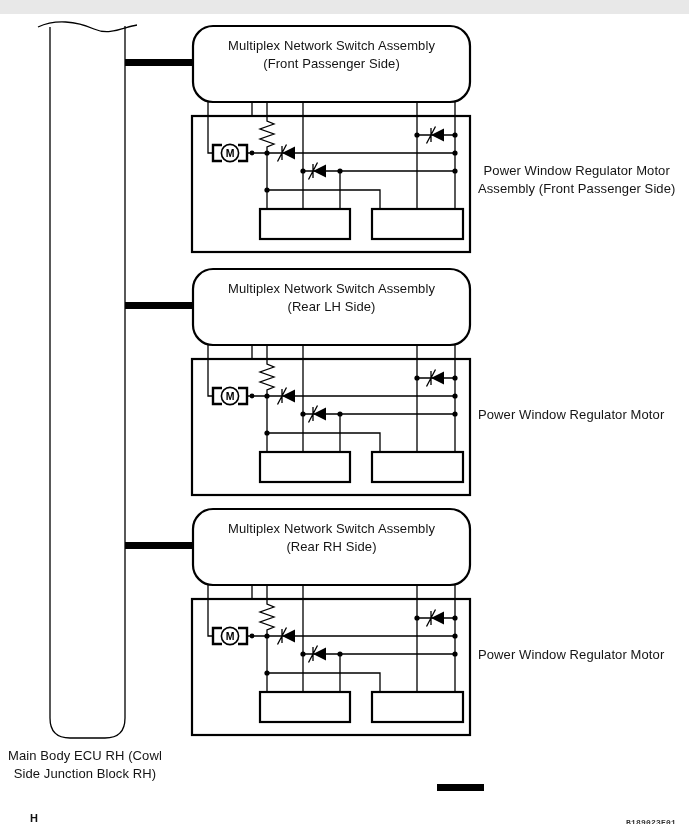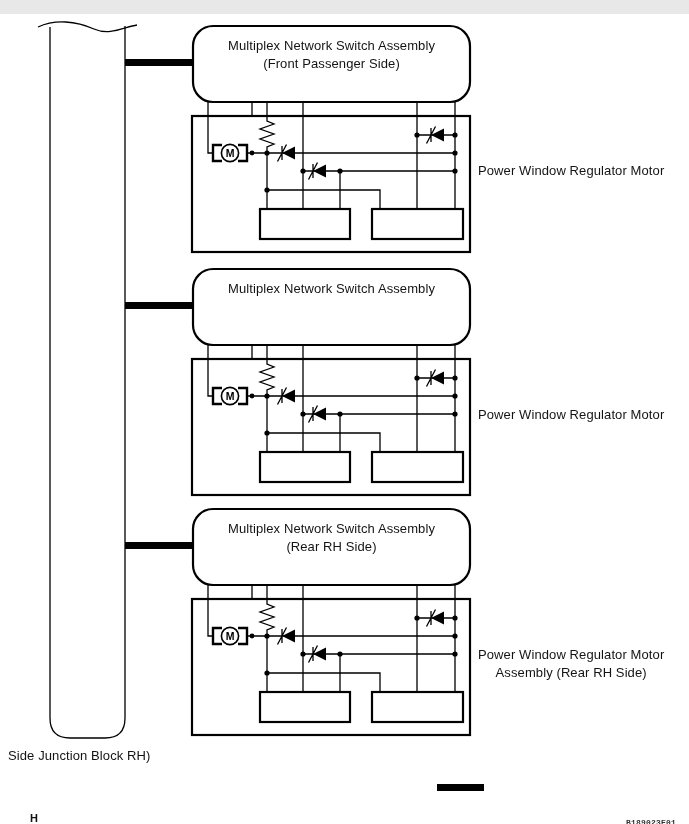--- a/index.html
+++ b/index.html
@@ -116,38 +116,40 @@
 
     <rect x="437" y="770" width="47" height="7" class="blk"></rect>
   </svg>
 
   <div class="lbl" style="left:228px;top:23px">
     <div>Multiplex Network Switch Assembly</div>
     <div>(Front Passenger Side)</div>
   </div>
   <div class="lbl" style="left:228px;top:266px">
     <div>Multiplex Network Switch Assembly</div>
+    <div>(Rear LH Side)</div>
   </div>
   <div class="lbl" style="left:228px;top:506px">
     <div>Multiplex Network Switch Assembly</div>
     <div>(Rear RH Side)</div>
   </div>
 
   <div class="lbl" style="left:478px;top:148px">
     <div>Power Window Regulator Motor</div>
+    <div>Assembly (Front Passenger Side)</div>
   </div>
   <div class="lbl" style="left:478px;top:392px">
     <div>Power Window Regulator Motor</div>
   </div>
   <div class="lbl" style="left:478px;top:632px">
     <div>Power Window Regulator Motor</div>
-    <div>Assembly (Rear RH Side)</div>
   </div>
 
   <div class="lbl" style="left:8px;top:733px">
+    <div>Main Body ECU RH (Cowl</div>
     <div>Side Junction Block RH)</div>
   </div>
 
   <div class="lbl" style="left:488px;top:766px">
   </div>
 
   <div class="marker" style="left:30px;top:798px">H</div>
   <div class="code" style="left:626px;top:804px">B189023E01</div>
 
 </div>

